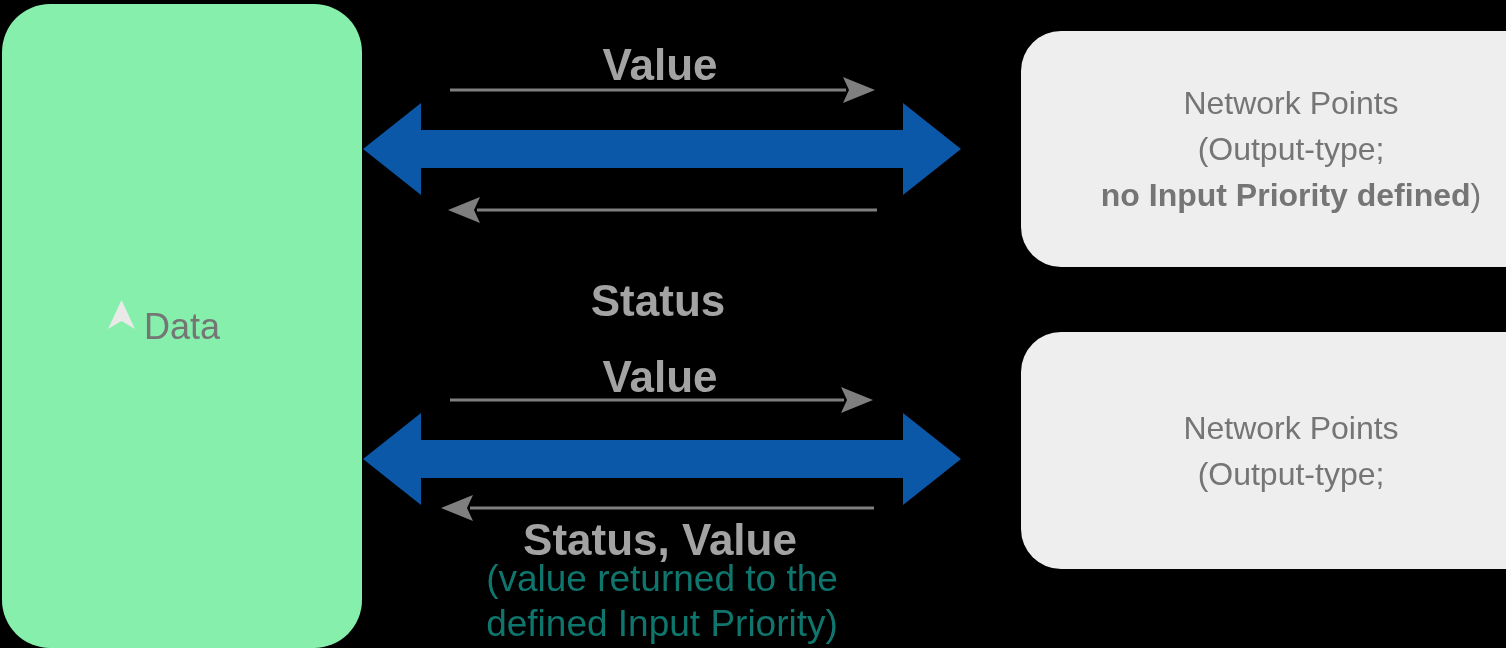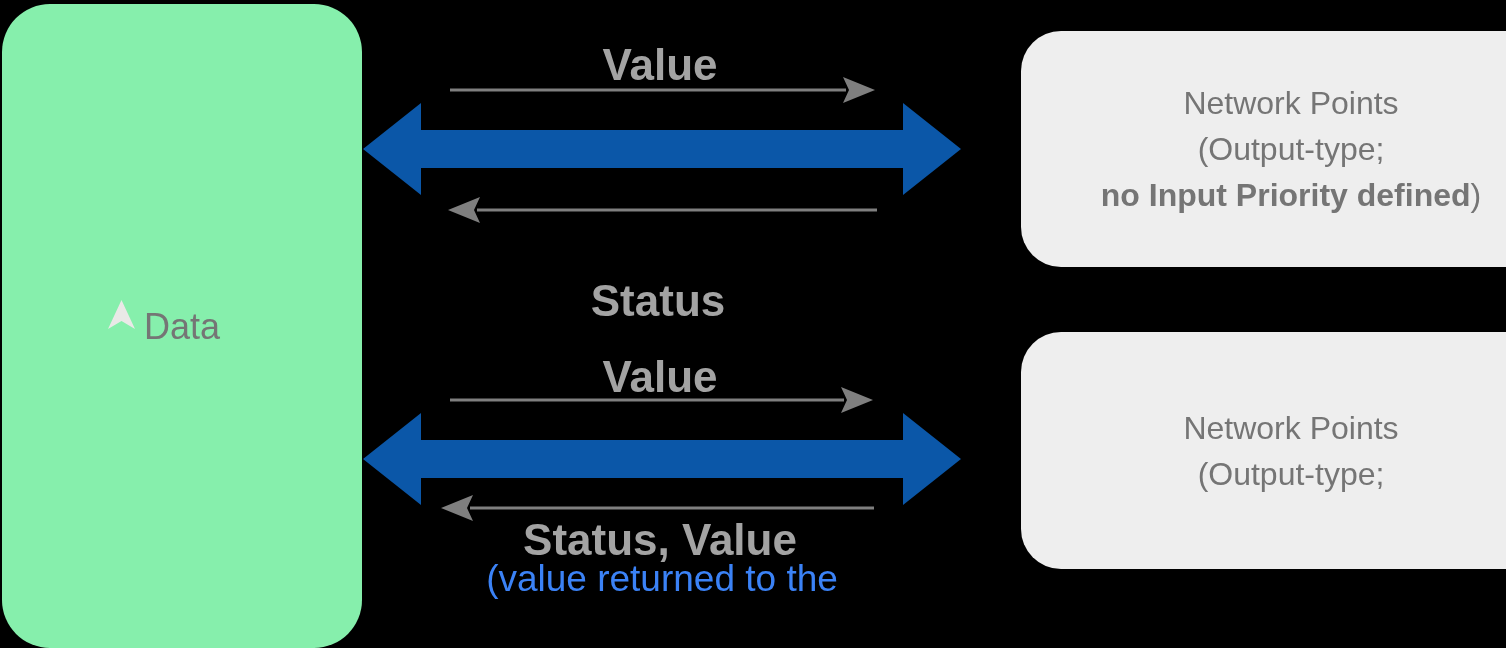--- a/index.html
+++ b/index.html
@@ -70,21 +70,21 @@
     font-size: 44px;
     font-weight: bold;
     color: #a3a3a3;
     white-space: nowrap;
   }
   .flow-note {
     position: absolute;
     transform: translateX(-50%);
     font-size: 37px;
     font-weight: normal;
-    color: #3b82f6;
+    color: #0f766e;
     white-space: nowrap;
   }
 </style>
 </head>
 <body>
 
 <div class="canvas">
 
   <div class="box data-point-box">
     <div>Data</div>
@@ -126,19 +126,20 @@
     <polygon points="0,46 58,0 58,27 540,27 540,0 598,46 540,92 540,65 58,65 58,92" fill="#0b57a8"></polygon>
   </svg>
 
   <svg class="thin-arrow" style="left:441px; top:494px;" width="433" height="28" viewBox="0 0 433 28">
     <line x1="433" y1="14" x2="29" y2="14" stroke="#7f7f7f" stroke-width="3"></line>
     <polygon points="32,1 0,14 32,27 26,14" fill="#7f7f7f"></polygon>
   </svg>
 
   <div class="flow-label" style="left:660px; top:515px;text-align:right;">Status, Value</div>
   <div class="flow-note" style="left:662px; top:558px;">(value returned to the</div>
+  <div class="flow-note" style="left:662px; top:603px;">defined Input Priority)</div>
 
   <div class="box network-box network-box-bottom">
     <div>Network Points</div>
     <div>(Output-type;</div>
   </div>
 
 </div>
 
 </body></html>

